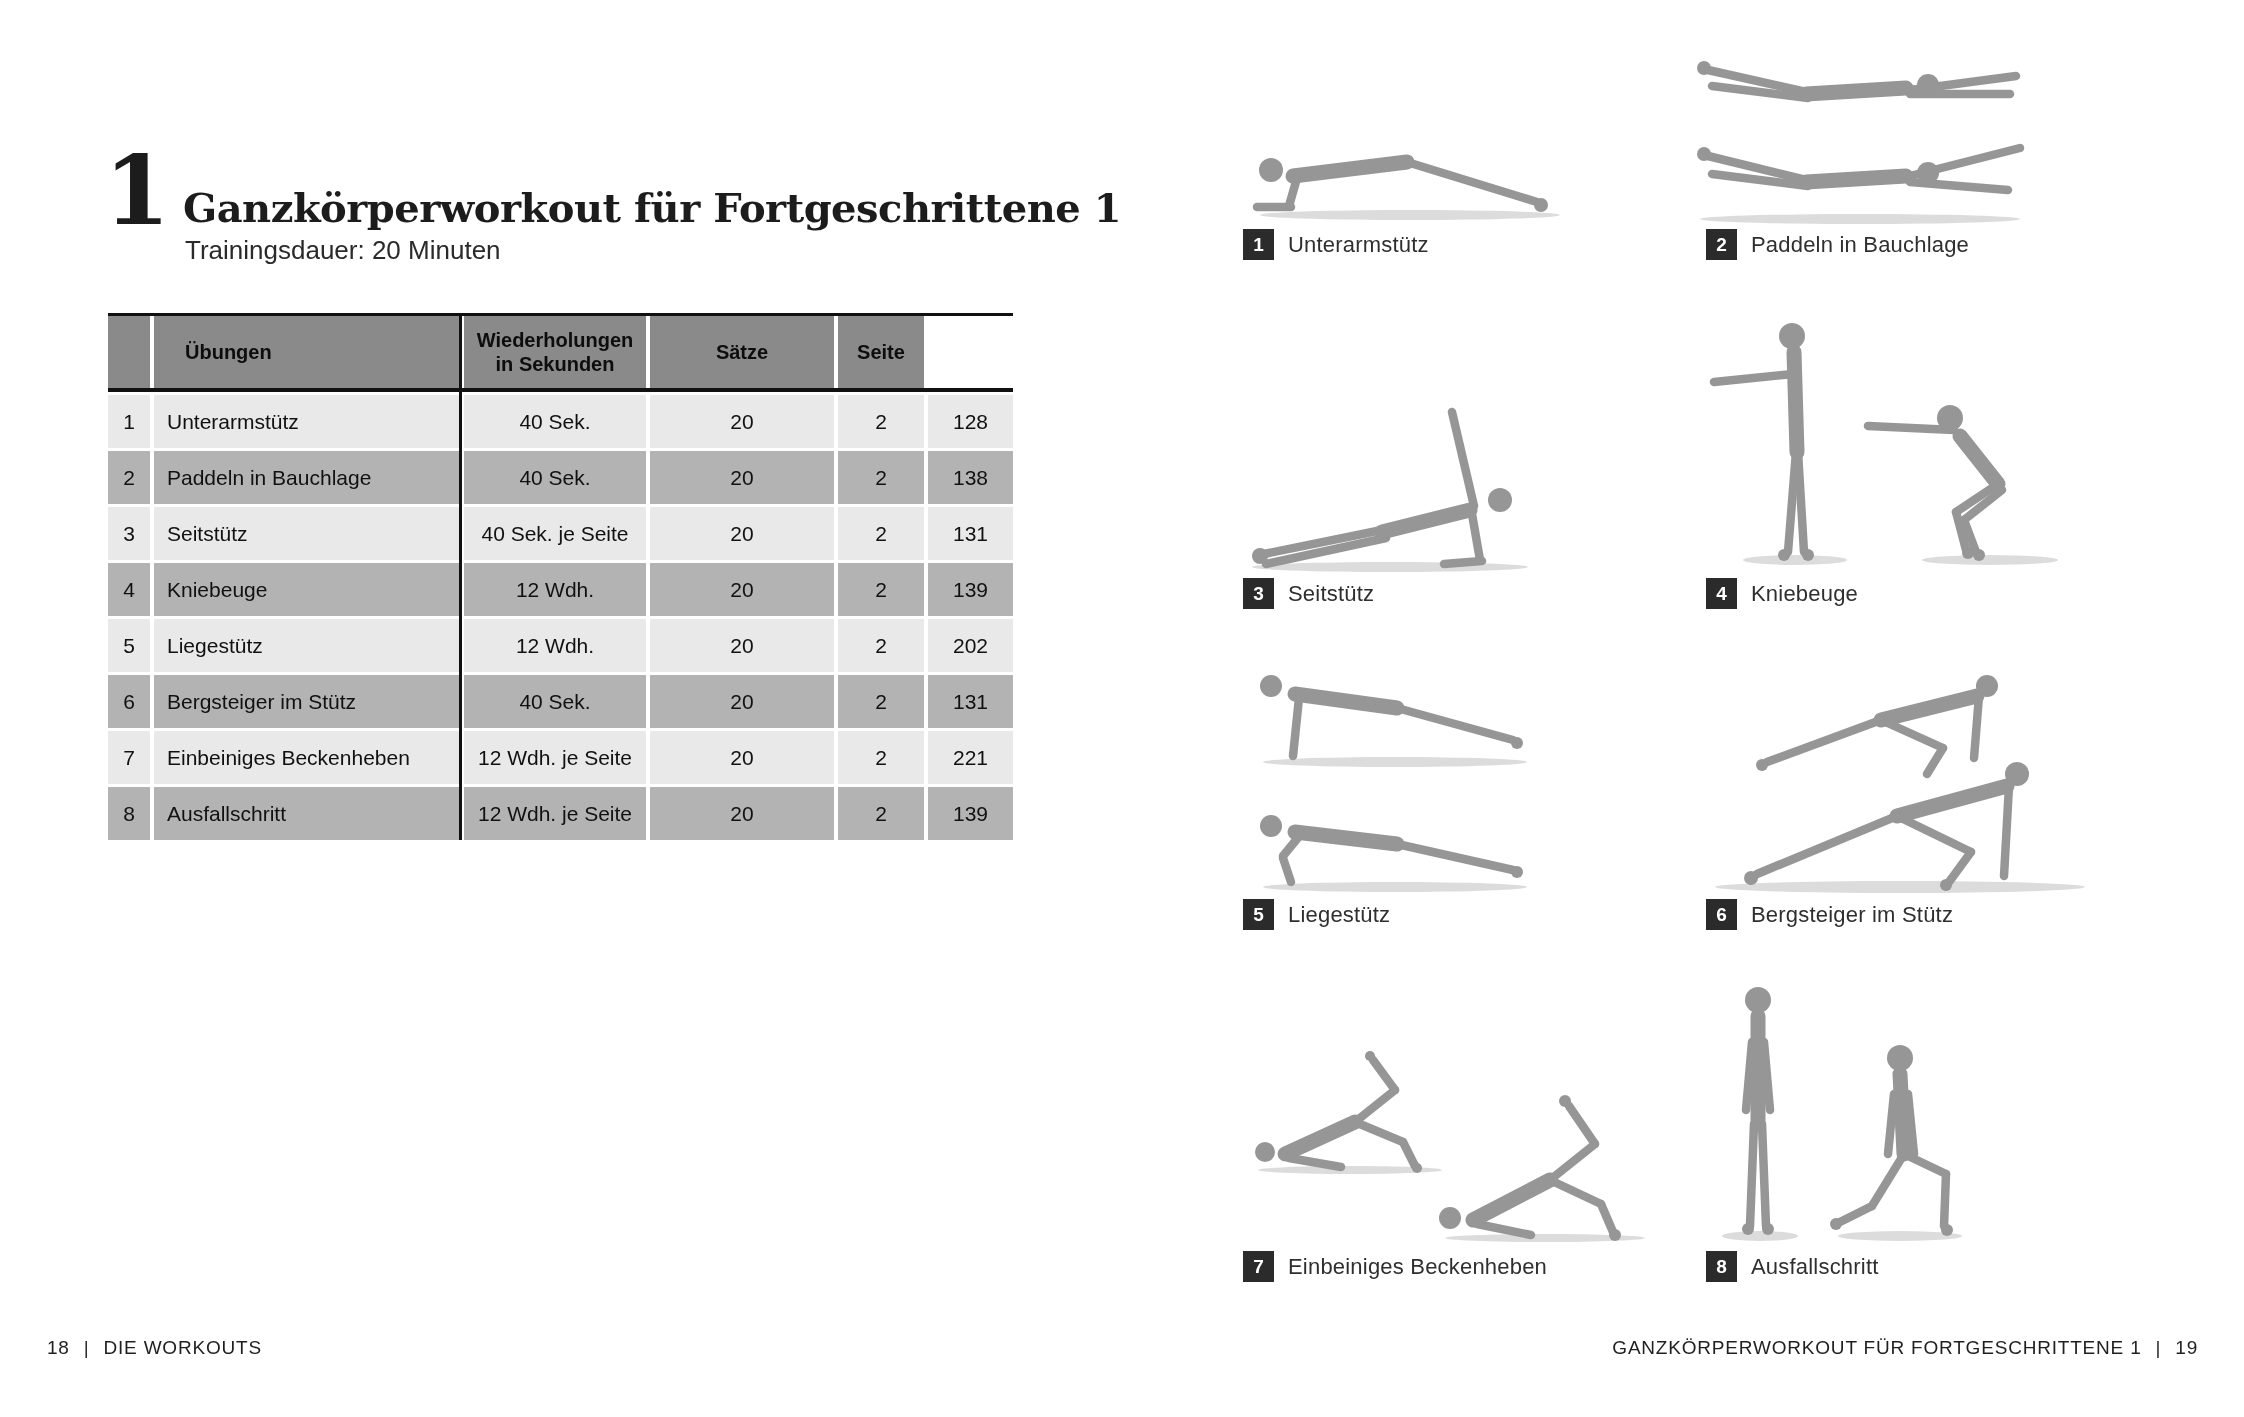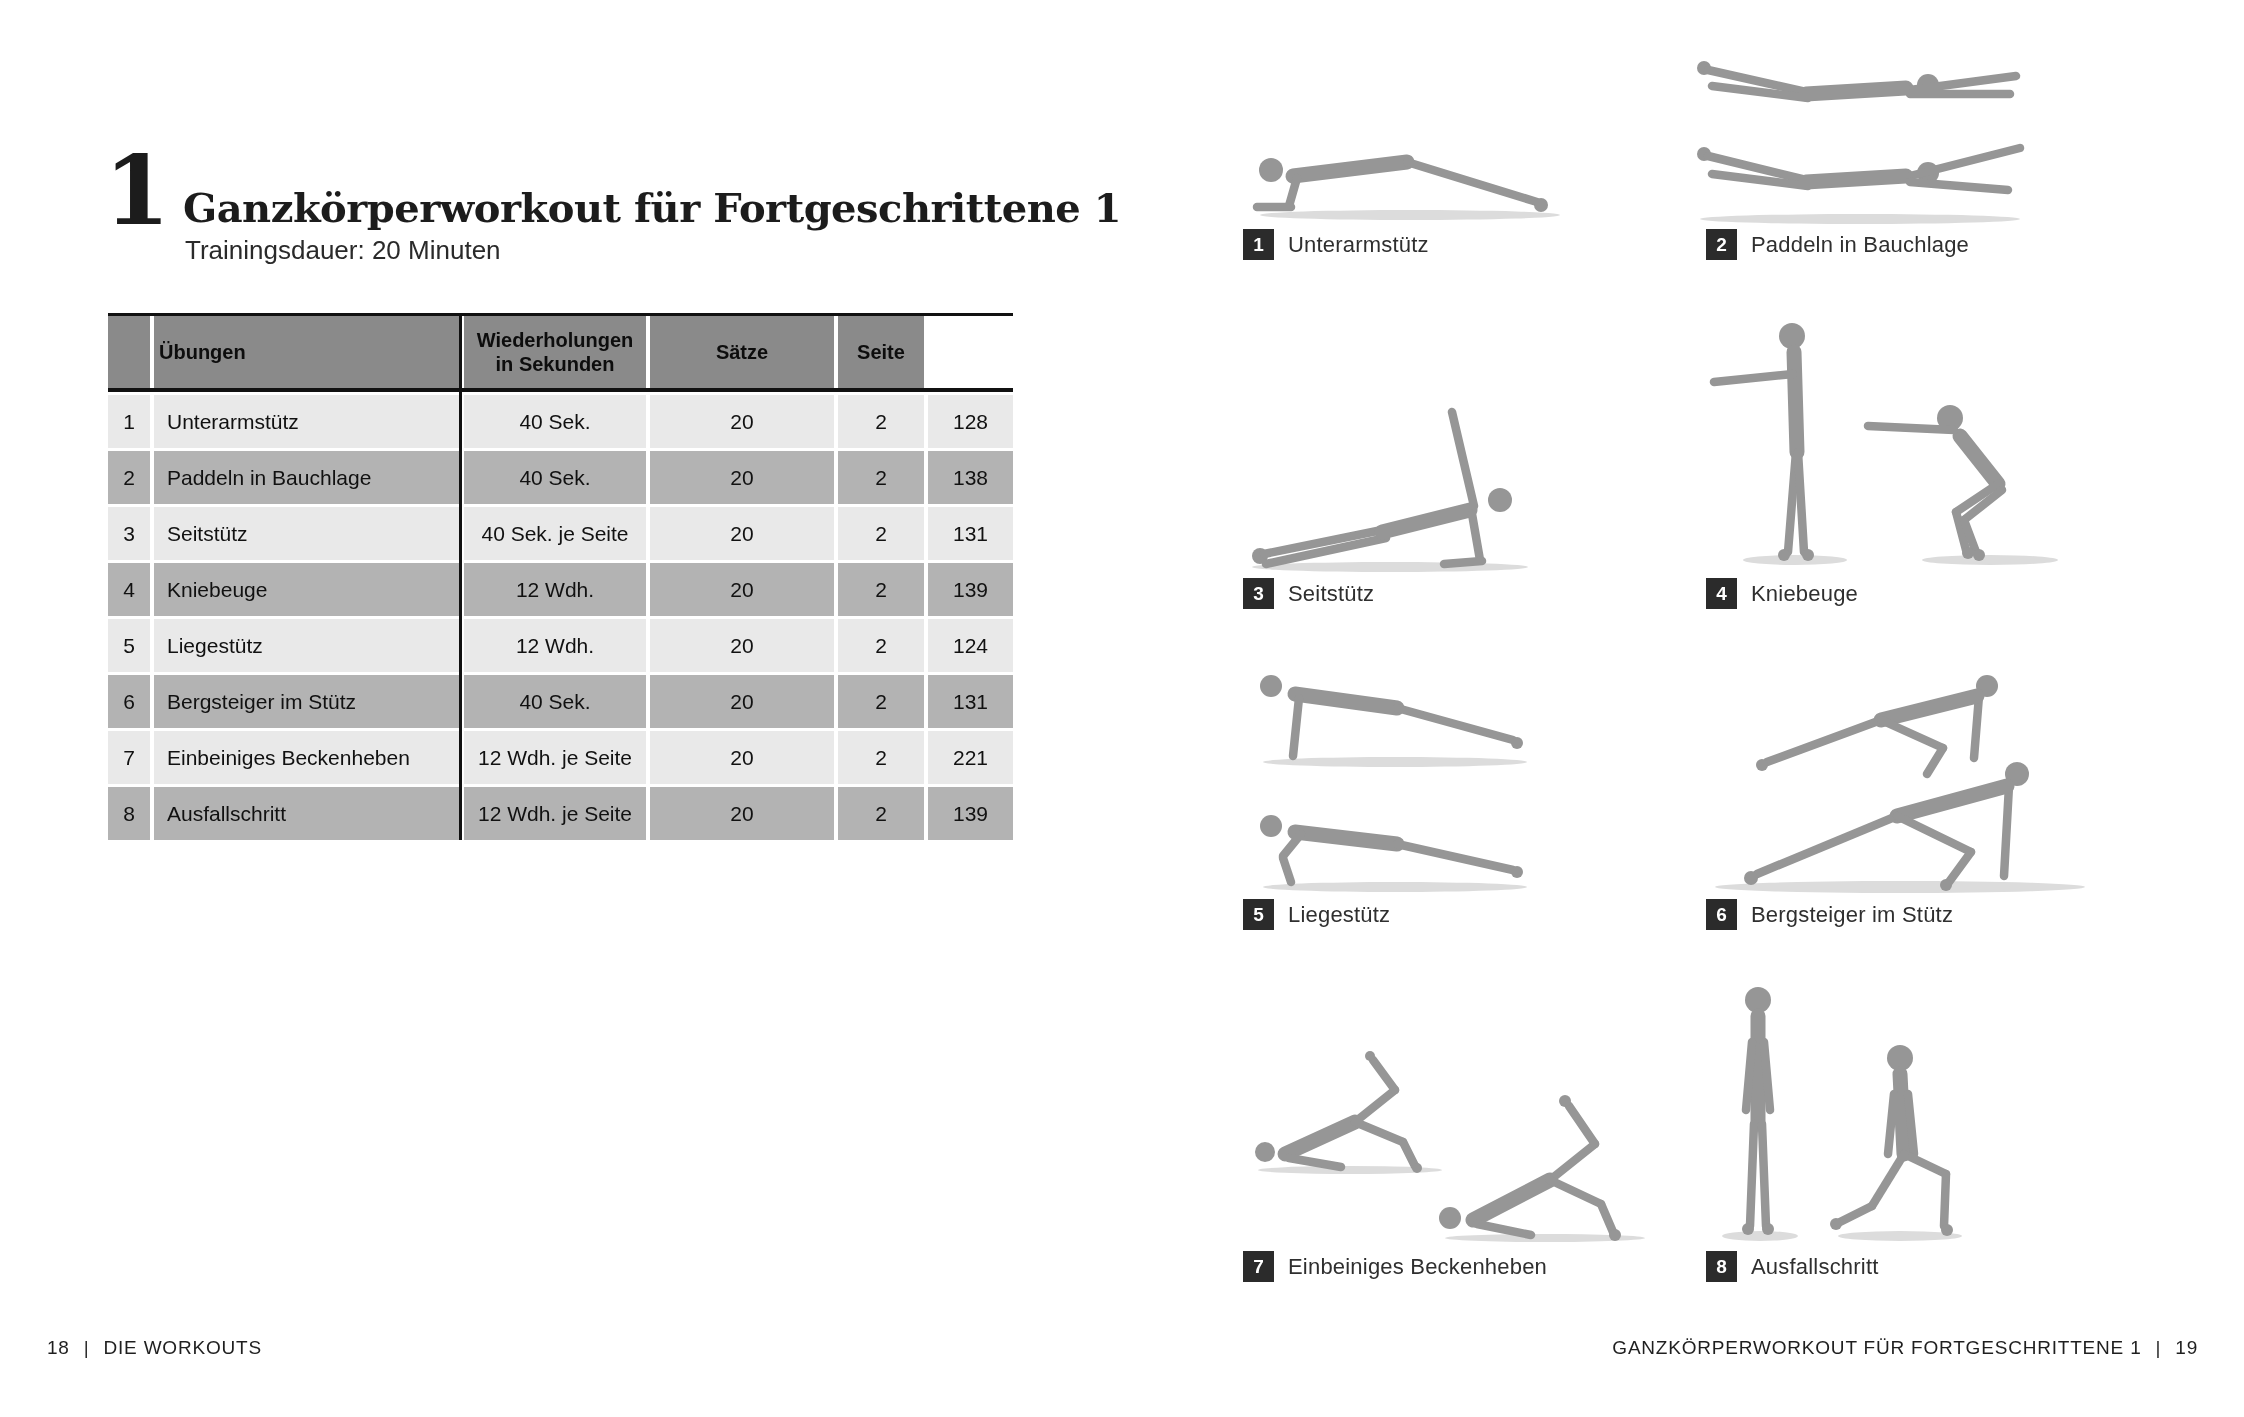--- a/index.html
+++ b/index.html
@@ -32,21 +32,21 @@
     position:absolute;left:0;top:3px;display:grid;height:72px;
     grid-template-columns:42px 306px 182px 184px 86px 85px;column-gap:4px;
   }
   .t-body{
     position:absolute;left:0;top:82px;display:grid;
     grid-template-columns:42px 306px 182px 184px 86px 85px;
     grid-auto-rows:53px;column-gap:4px;row-gap:3px;
   }
   .hc{background:#8a8a8a;display:flex;flex-direction:column;align-items:center;justify-content:center;
       font-weight:700;font-size:20px;line-height:1.22;color:#0d0d0d;text-align:center;}
-  .hc.c-ex{align-items:flex-start;padding-left:5px;}
+  .hc.c-ex{align-items:flex-start;padding-left:31px;}
   .bc{display:flex;align-items:center;justify-content:center;font-size:21px;color:#111;}
   .bc.c-ex{justify-content:flex-start;padding-left:13px;}
   .light{background:#e9e9e9;}
   .dark{background:#b3b3b3;}
 
   
   .footer{top:1337px;font-size:19px;letter-spacing:0.8px;color:#1f1f1f;white-space:nowrap;}
   .footer-left{left:47px;text-align:right;}
   .footer-right{right:46px;}
   .footer .sep{margin:0 14px;color:#2a2a2a;}
@@ -117,21 +117,21 @@
     <div class="bc dark">12 Wdh.</div>
     <div class="bc dark">20</div>
     <div class="bc dark">2</div>
     <div class="bc dark">139</div>
 
     <div class="bc light">5</div>
     <div class="bc light c-ex">Liegestütz</div>
     <div class="bc light">12 Wdh.</div>
     <div class="bc light">20</div>
     <div class="bc light">2</div>
-    <div class="bc light">124</div>
+    <div class="bc light">202</div>
 
     <div class="bc dark">6</div>
     <div class="bc dark c-ex">Bergsteiger im Stütz</div>
     <div class="bc dark">40 Sek.</div>
     <div class="bc dark">20</div>
     <div class="bc dark">2</div>
     <div class="bc dark">131</div>
 
     <div class="bc light">7</div>
     <div class="bc light c-ex">Einbeiniges Beckenheben</div>

